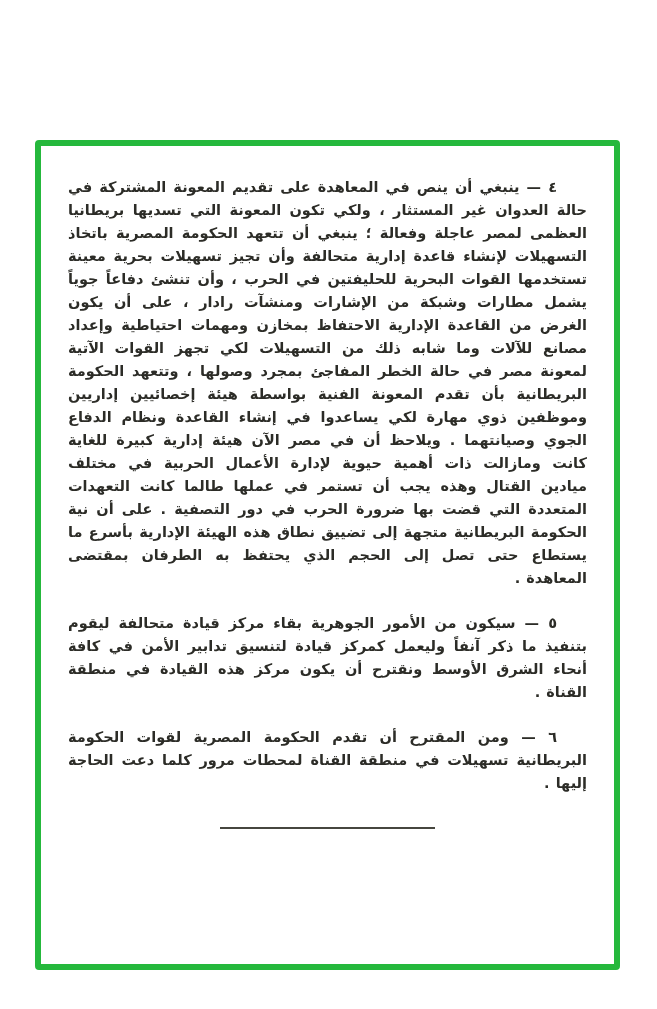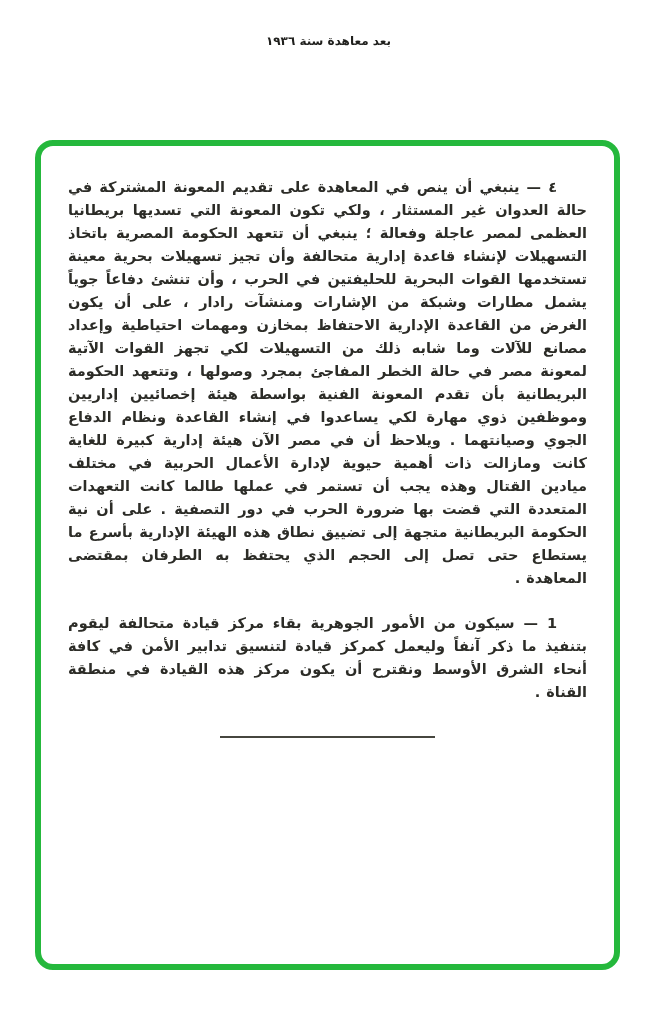--- a/index.html
+++ b/index.html
@@ -44,21 +44,21 @@
   }
   
   .green-frame {
     box-sizing: border-box;
     position: absolute;
     top: 140px;
     right: 37px;
     width: 585px;
     height: 830px;
     border: 6px solid #25b83c;
-    border-radius: 18px;
+    border-radius: 4px;
     padding: 30px 27px 0 27px;
     background: #ffffff;
   }
   
   .body-paragraph {
     direction: rtl;
     text-align: justify;
     font-size: 14.5px;
     line-height: 23px;
     font-weight: 600;
@@ -77,22 +77,22 @@
     border-top: 2px solid #46463f;
     margin: 32px auto 0 auto;
   }
 </style>
 </head>
 <body>
 
 <div class="page">
 
   <header class="page-header">
-    <div class="header-context">بعد معاهدة سنة ١٩٣٦</div>
   </header>
 
   <div class="green-frame">
     <p class="body-paragraph">٤ — ينبغي أن ينص في المعاهدة على تقديم المعونة المشتركة في حالة العدوان غير المستثار ، ولكي تكون المعونة التي تسديها بريطانيا العظمى لمصر عاجلة وفعالة ؛ ينبغي أن تتعهد الحكومة المصرية باتخاذ التسهيلات لإنشاء قاعدة إدارية متحالفة وأن تجيز تسهيلات بحرية معينة تستخدمها القوات البحرية للحليفتين في الحرب ، وأن تنشئ دفاعاً جوياً يشمل مطارات وشبكة من الإشارات ومنشآت رادار ، على أن يكون الغرض من القاعدة الإدارية الاحتفاظ بمخازن ومهمات احتياطية وإعداد مصانع للآلات وما شابه ذلك من التسهيلات لكي تجهز القوات الآتية لمعونة مصر في حالة الخطر المفاجئ بمجرد وصولها ، وتتعهد الحكومة البريطانية بأن تقدم المعونة الفنية بواسطة هيئة إخصائيين إداريين وموظفين ذوي مهارة لكي يساعدوا في إنشاء القاعدة ونظام الدفاع الجوي وصيانتهما .  ويلاحظ أن في مصر الآن هيئة إدارية كبيرة للغاية كانت ومازالت ذات أهمية حيوية لإدارة الأعمال الحربية في مختلف ميادين القتال وهذه يجب أن تستمر في عملها طالما كانت التعهدات المتعددة التي قضت بها ضرورة الحرب في دور التصفية .  على أن نية الحكومة البريطانية متجهة إلى تضييق نطاق هذه الهيئة الإدارية بأسرع ما يستطاع حتى تصل إلى الحجم الذي يحتفظ به الطرفان بمقتضى المعاهدة .</p>
-    <p class="body-paragraph">1 — سيكون من الأمور الجوهرية بقاء مركز قيادة متحالفة ليقوم بتنفيذ ما ذكر آنفاً وليعمل كمركز قيادة لتنسيق تدابير الأمن في كافة أنحاء الشرق الأوسط ونقترح أن يكون مركز هذه القيادة في منطقة القناة .</p>
+    <p class="body-paragraph">٥ — سيكون من الأمور الجوهرية بقاء مركز قيادة متحالفة ليقوم بتنفيذ ما ذكر آنفاً وليعمل كمركز قيادة لتنسيق تدابير الأمن في كافة أنحاء الشرق الأوسط ونقترح أن يكون مركز هذه القيادة في منطقة القناة .</p>
+    <p class="body-paragraph">٦ — ومن المقترح أن تقدم الحكومة المصرية لقوات الحكومة البريطانية تسهيلات في منطقة القناة لمحطات مرور كلما دعت الحاجة إليها .</p>
     <div class="end-rule"></div>
   </div>
 
 </div>
 
 </body></html>

